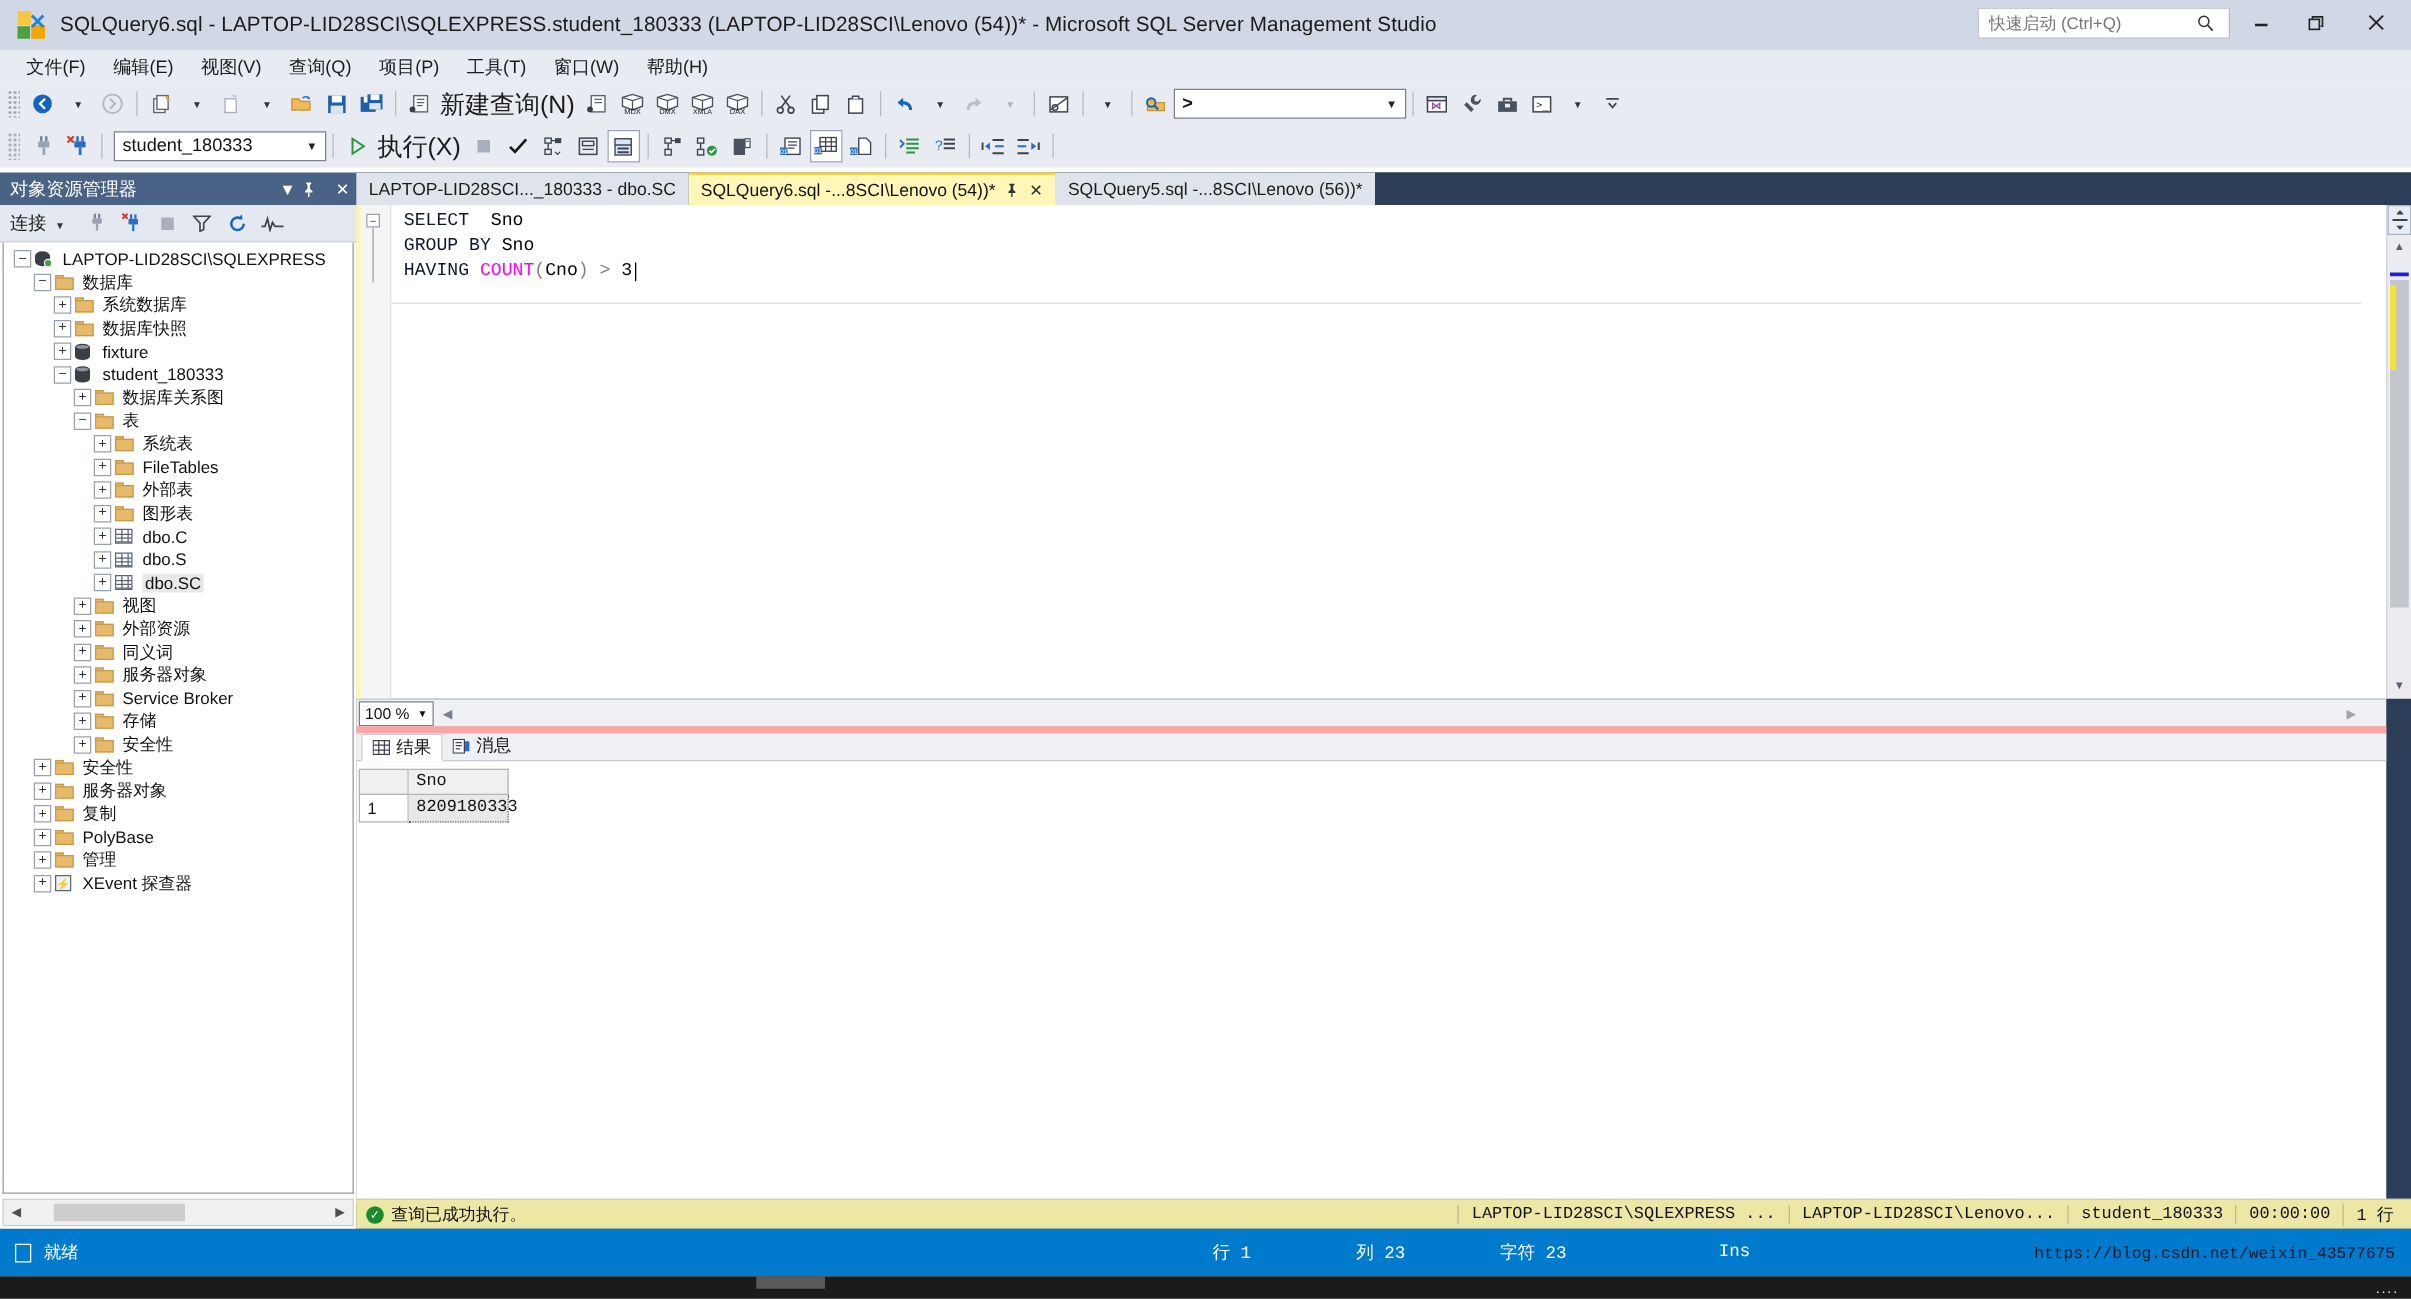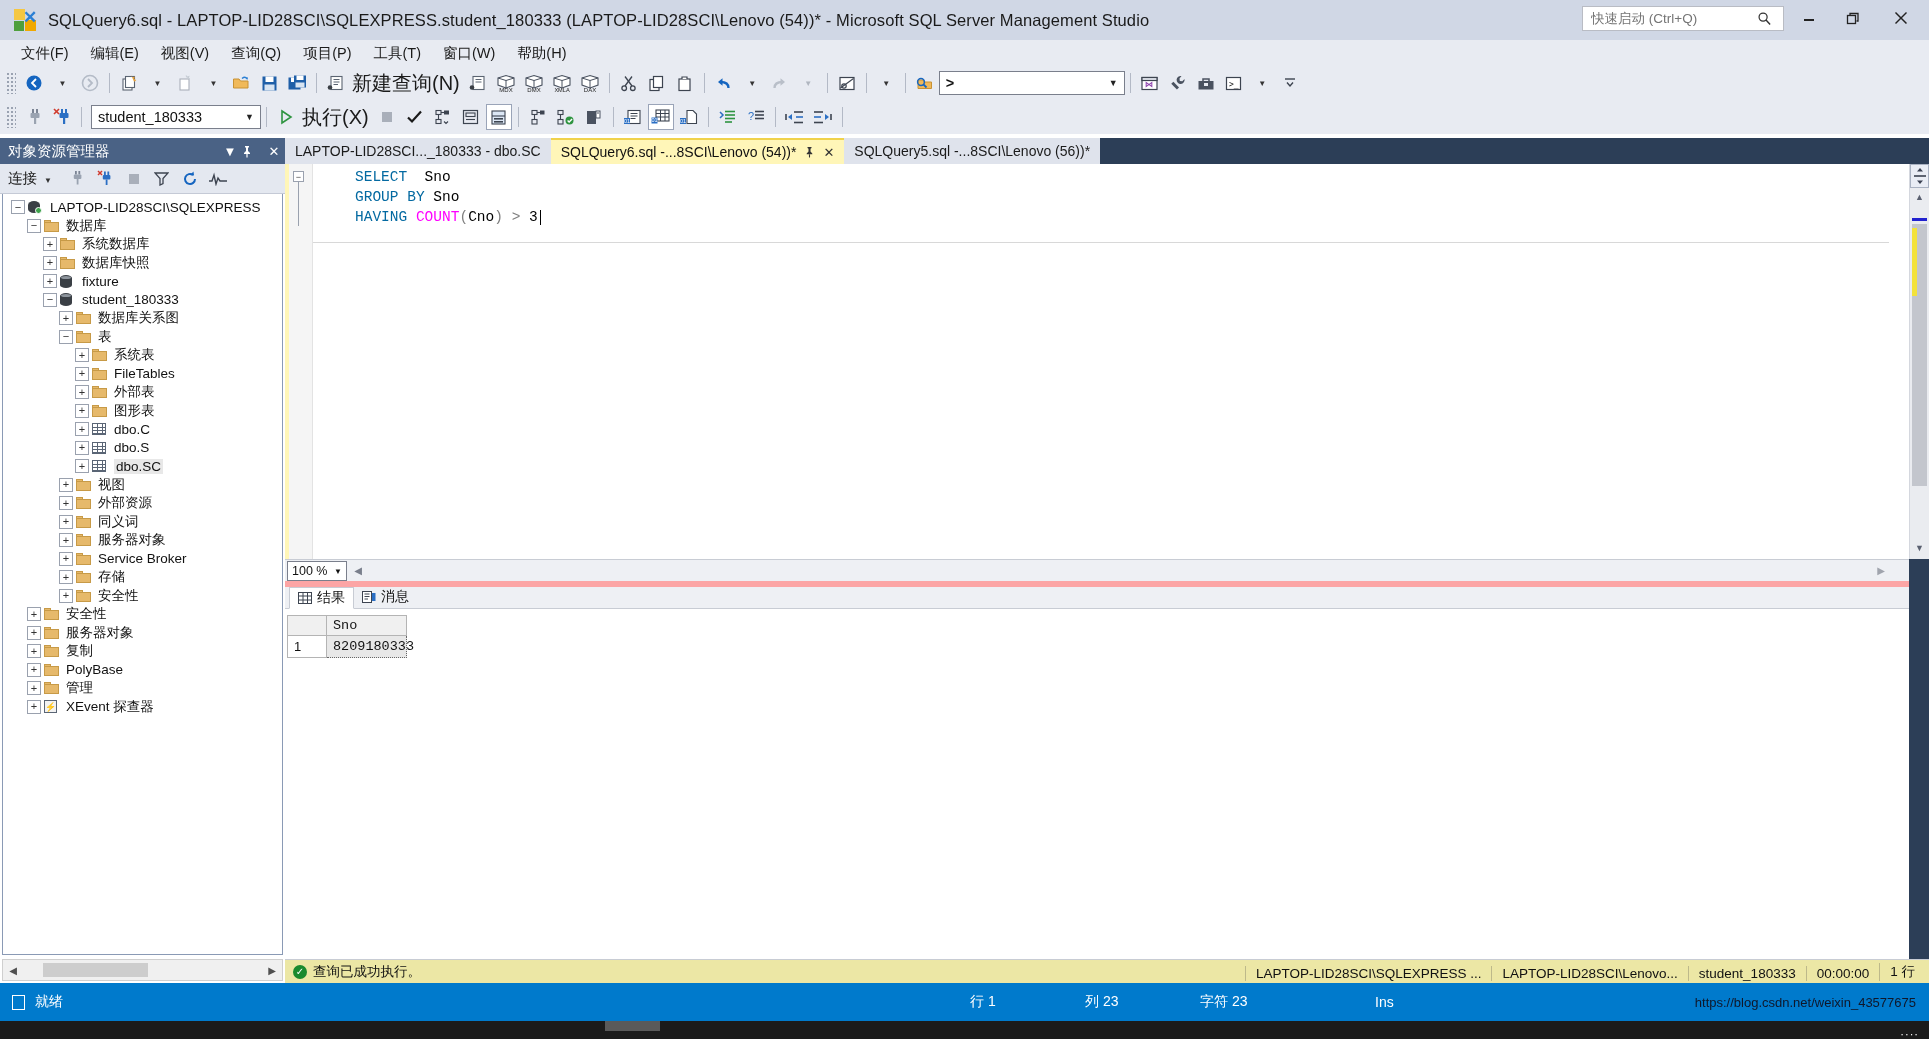--- a/index.html
+++ b/index.html
@@ -183,21 +183,21 @@
   .code-margin {
     position:absolute; left:0; top:0; width:24px; height:100%;
     background:#f5f5f5; border-right:1px solid #e3e3e3;
   }
   .code-body {
     position:absolute; left:24px; top:3px; right:0; bottom:0;
     font-family: "Liberation Mono", monospace;
     font-size: 14.5px; line-height: 20px;
   }
   .cline { height:20px; white-space:pre; display:flex; align-items:center; padding-left:10px;}
-  .kw { color:#0369a1;margin-left:32px; }
+  .kw { color:#0f172a; }
   .fn { color:#ff00ff; }
   .ident { color:#000; }
   .op { color:#808080; }
   .collapse-box {
     position:absolute; left:4px; width:11px; height:11px;
     border:1px solid #9aa1ae; background:#fff; font-size:9px;
     display:flex; align-items:center; justify-content:center; color:#444;
   }
   .vline { position:absolute; left:9px; width:1px; background:#9aa1ae; }
   .curline-underline {
@@ -271,29 +271,30 @@
     position:absolute; left:0; bottom:0; width:1644px; height:24px;
     background:#ece7a5; display:flex; align-items:center;
     font-size:13.5px; color:#111; border-top:1px solid #c8ccd4;
   }
   .rs-ok { display:flex; align-items:center; padding-left:8px; }
   .rs-check {
     width:14px; height:14px; border-radius:50%; background:#1a8a2e;
     color:#fff; font-size:10px; display:flex; align-items:center;
     justify-content:center; margin-right:6px;
   }
-  .rs-right { margin-left:auto; display:flex; align-items:flex-end; }
+  .rs-right { margin-left:auto; display:flex; align-items:center;font-family:Liberation Mono, monospace; }
   .rs-seg { padding: 0 10px; border-left:1px solid #bdb98a; white-space:nowrap; }
   .rs-seg.last { padding-right:14px; }
 
   
   .statusbar {
     position:absolute; left:0; top:983px; width:1929px; height:38px;
     background:#007acc; color:#fff; display:flex; align-items:center;
     font-size:14px;
+    font-family:Liberation Mono, monospace;
   }
   .sb-ready { display:flex; align-items:center; padding-left:12px; }
   .sb-icon {
     width:13px; height:15px; border:1.5px solid #fff; margin-right:10px;
   }
   .sb-seg { position:absolute; white-space:nowrap; }
   .sb-watermark {
     position:absolute; right:13px; font-size:13px; color:#0f172a;
     white-space:nowrap;
   }

